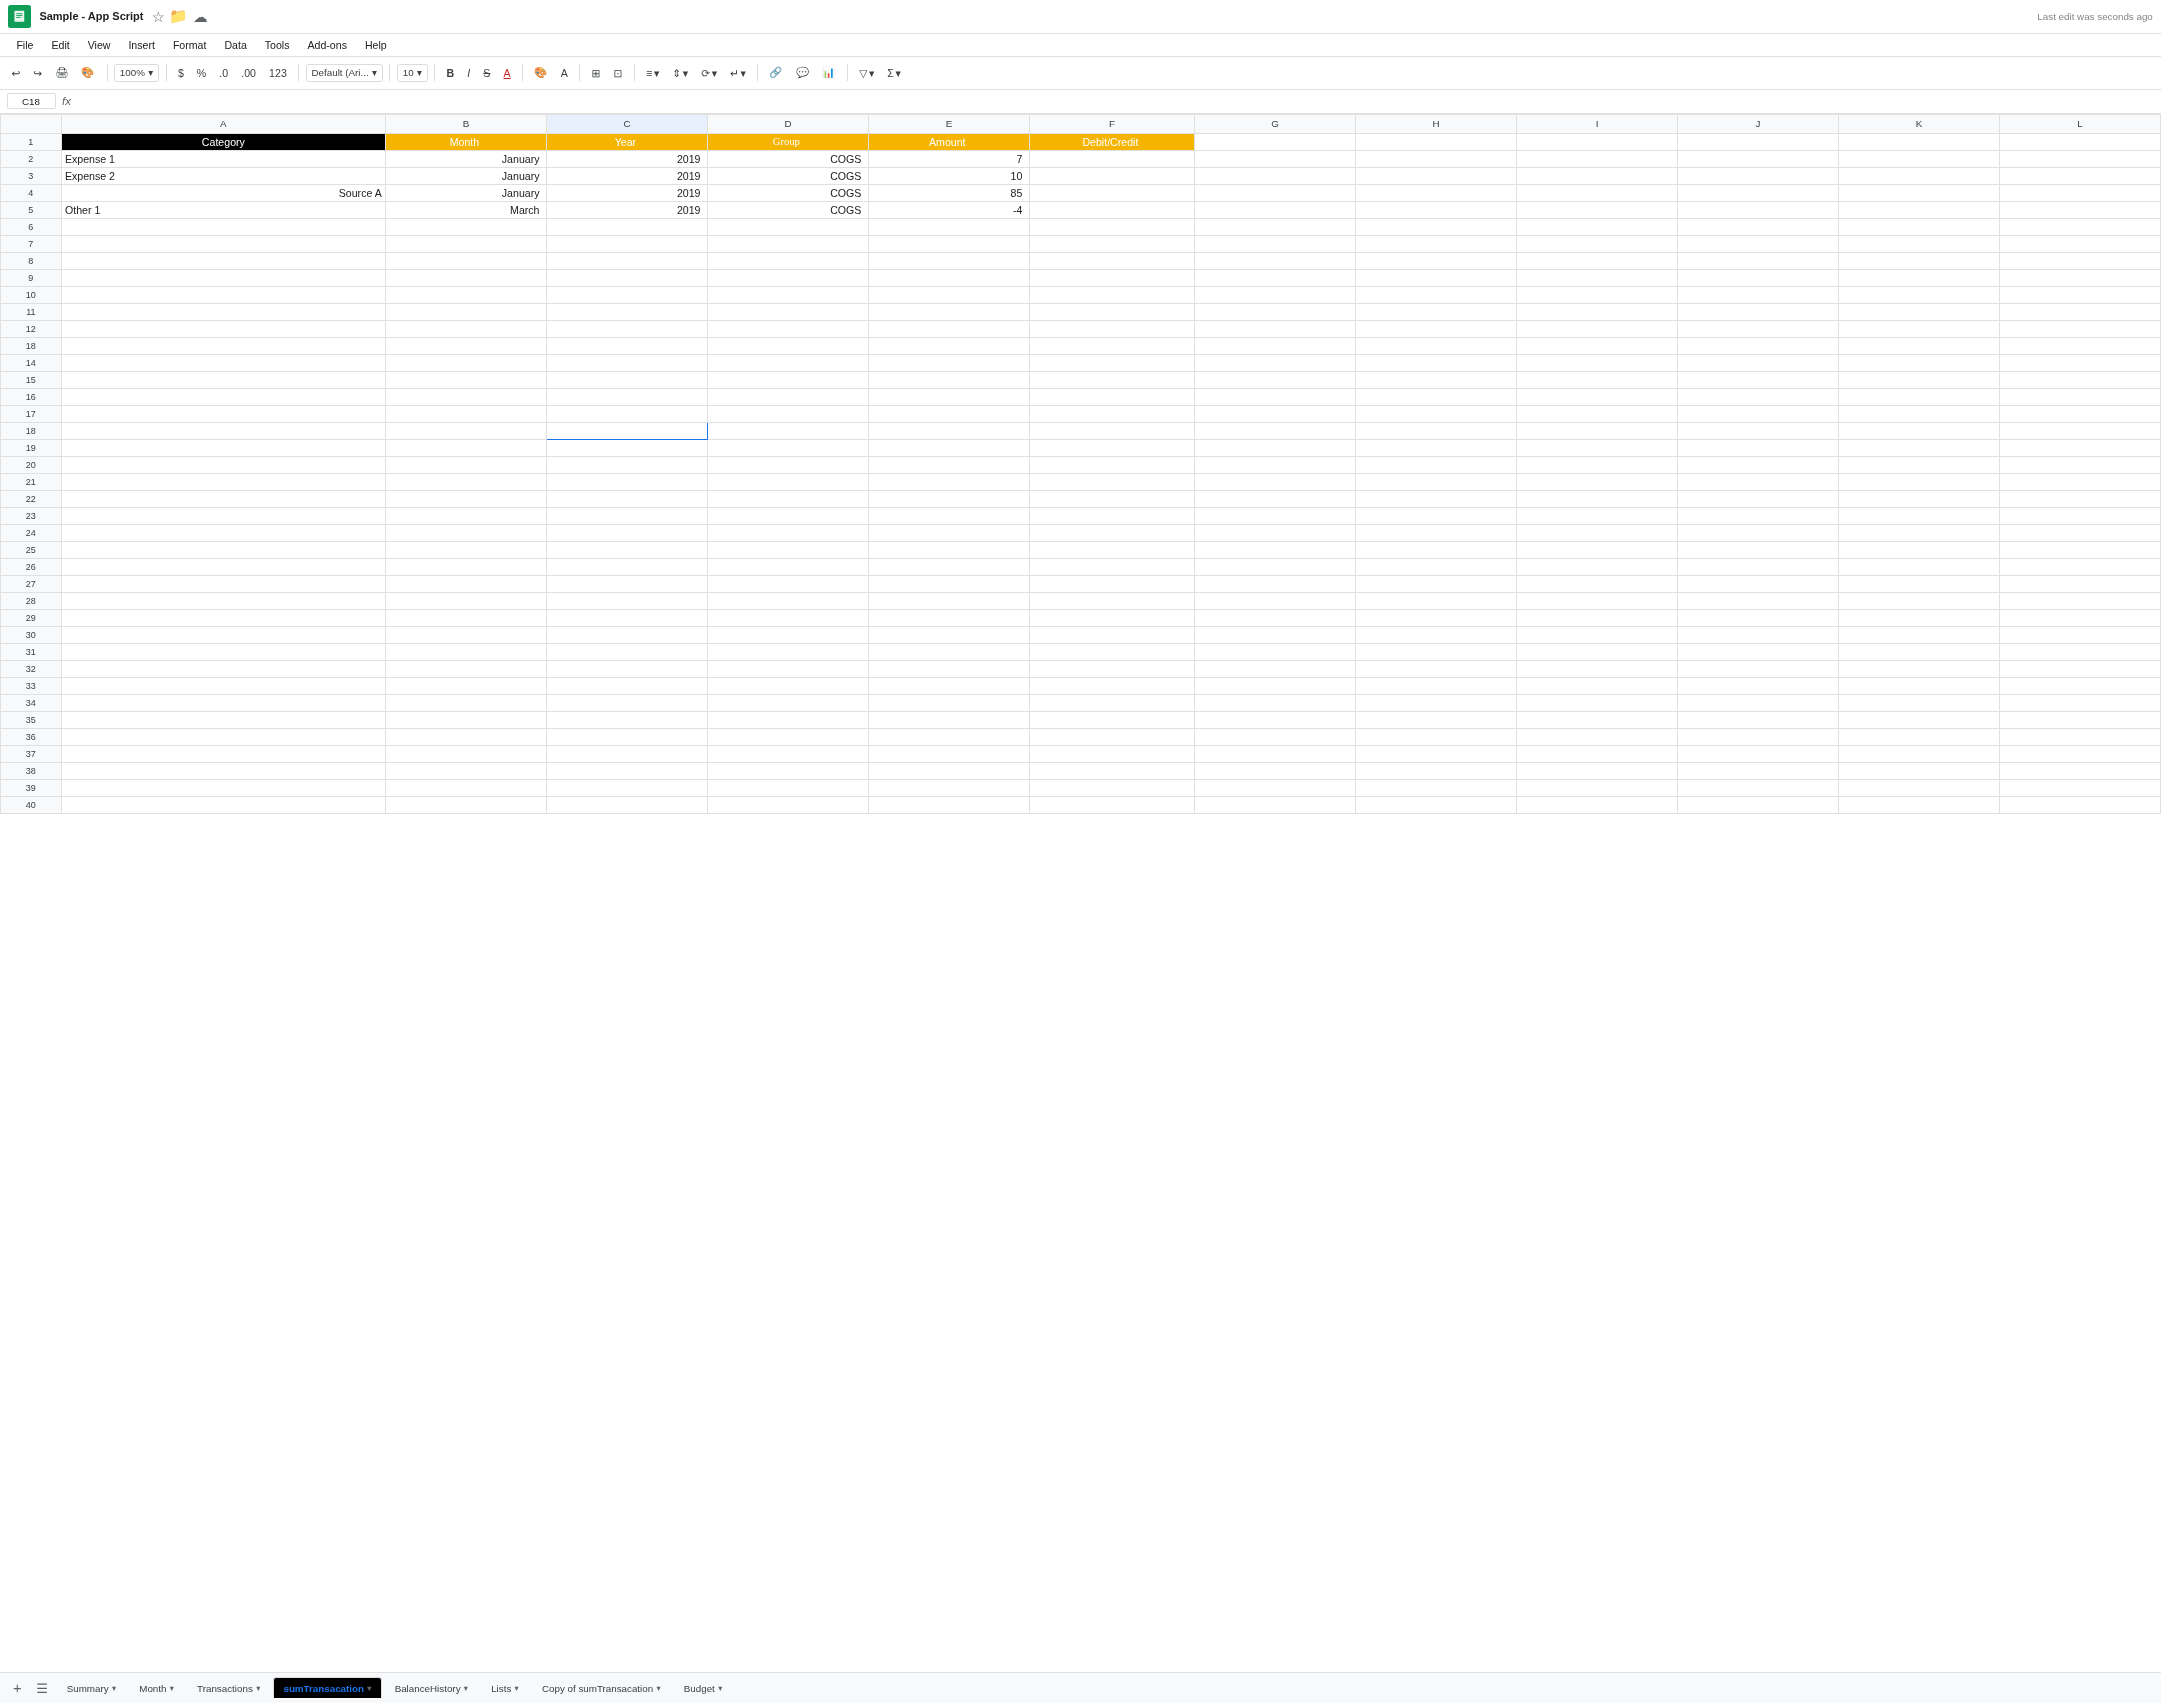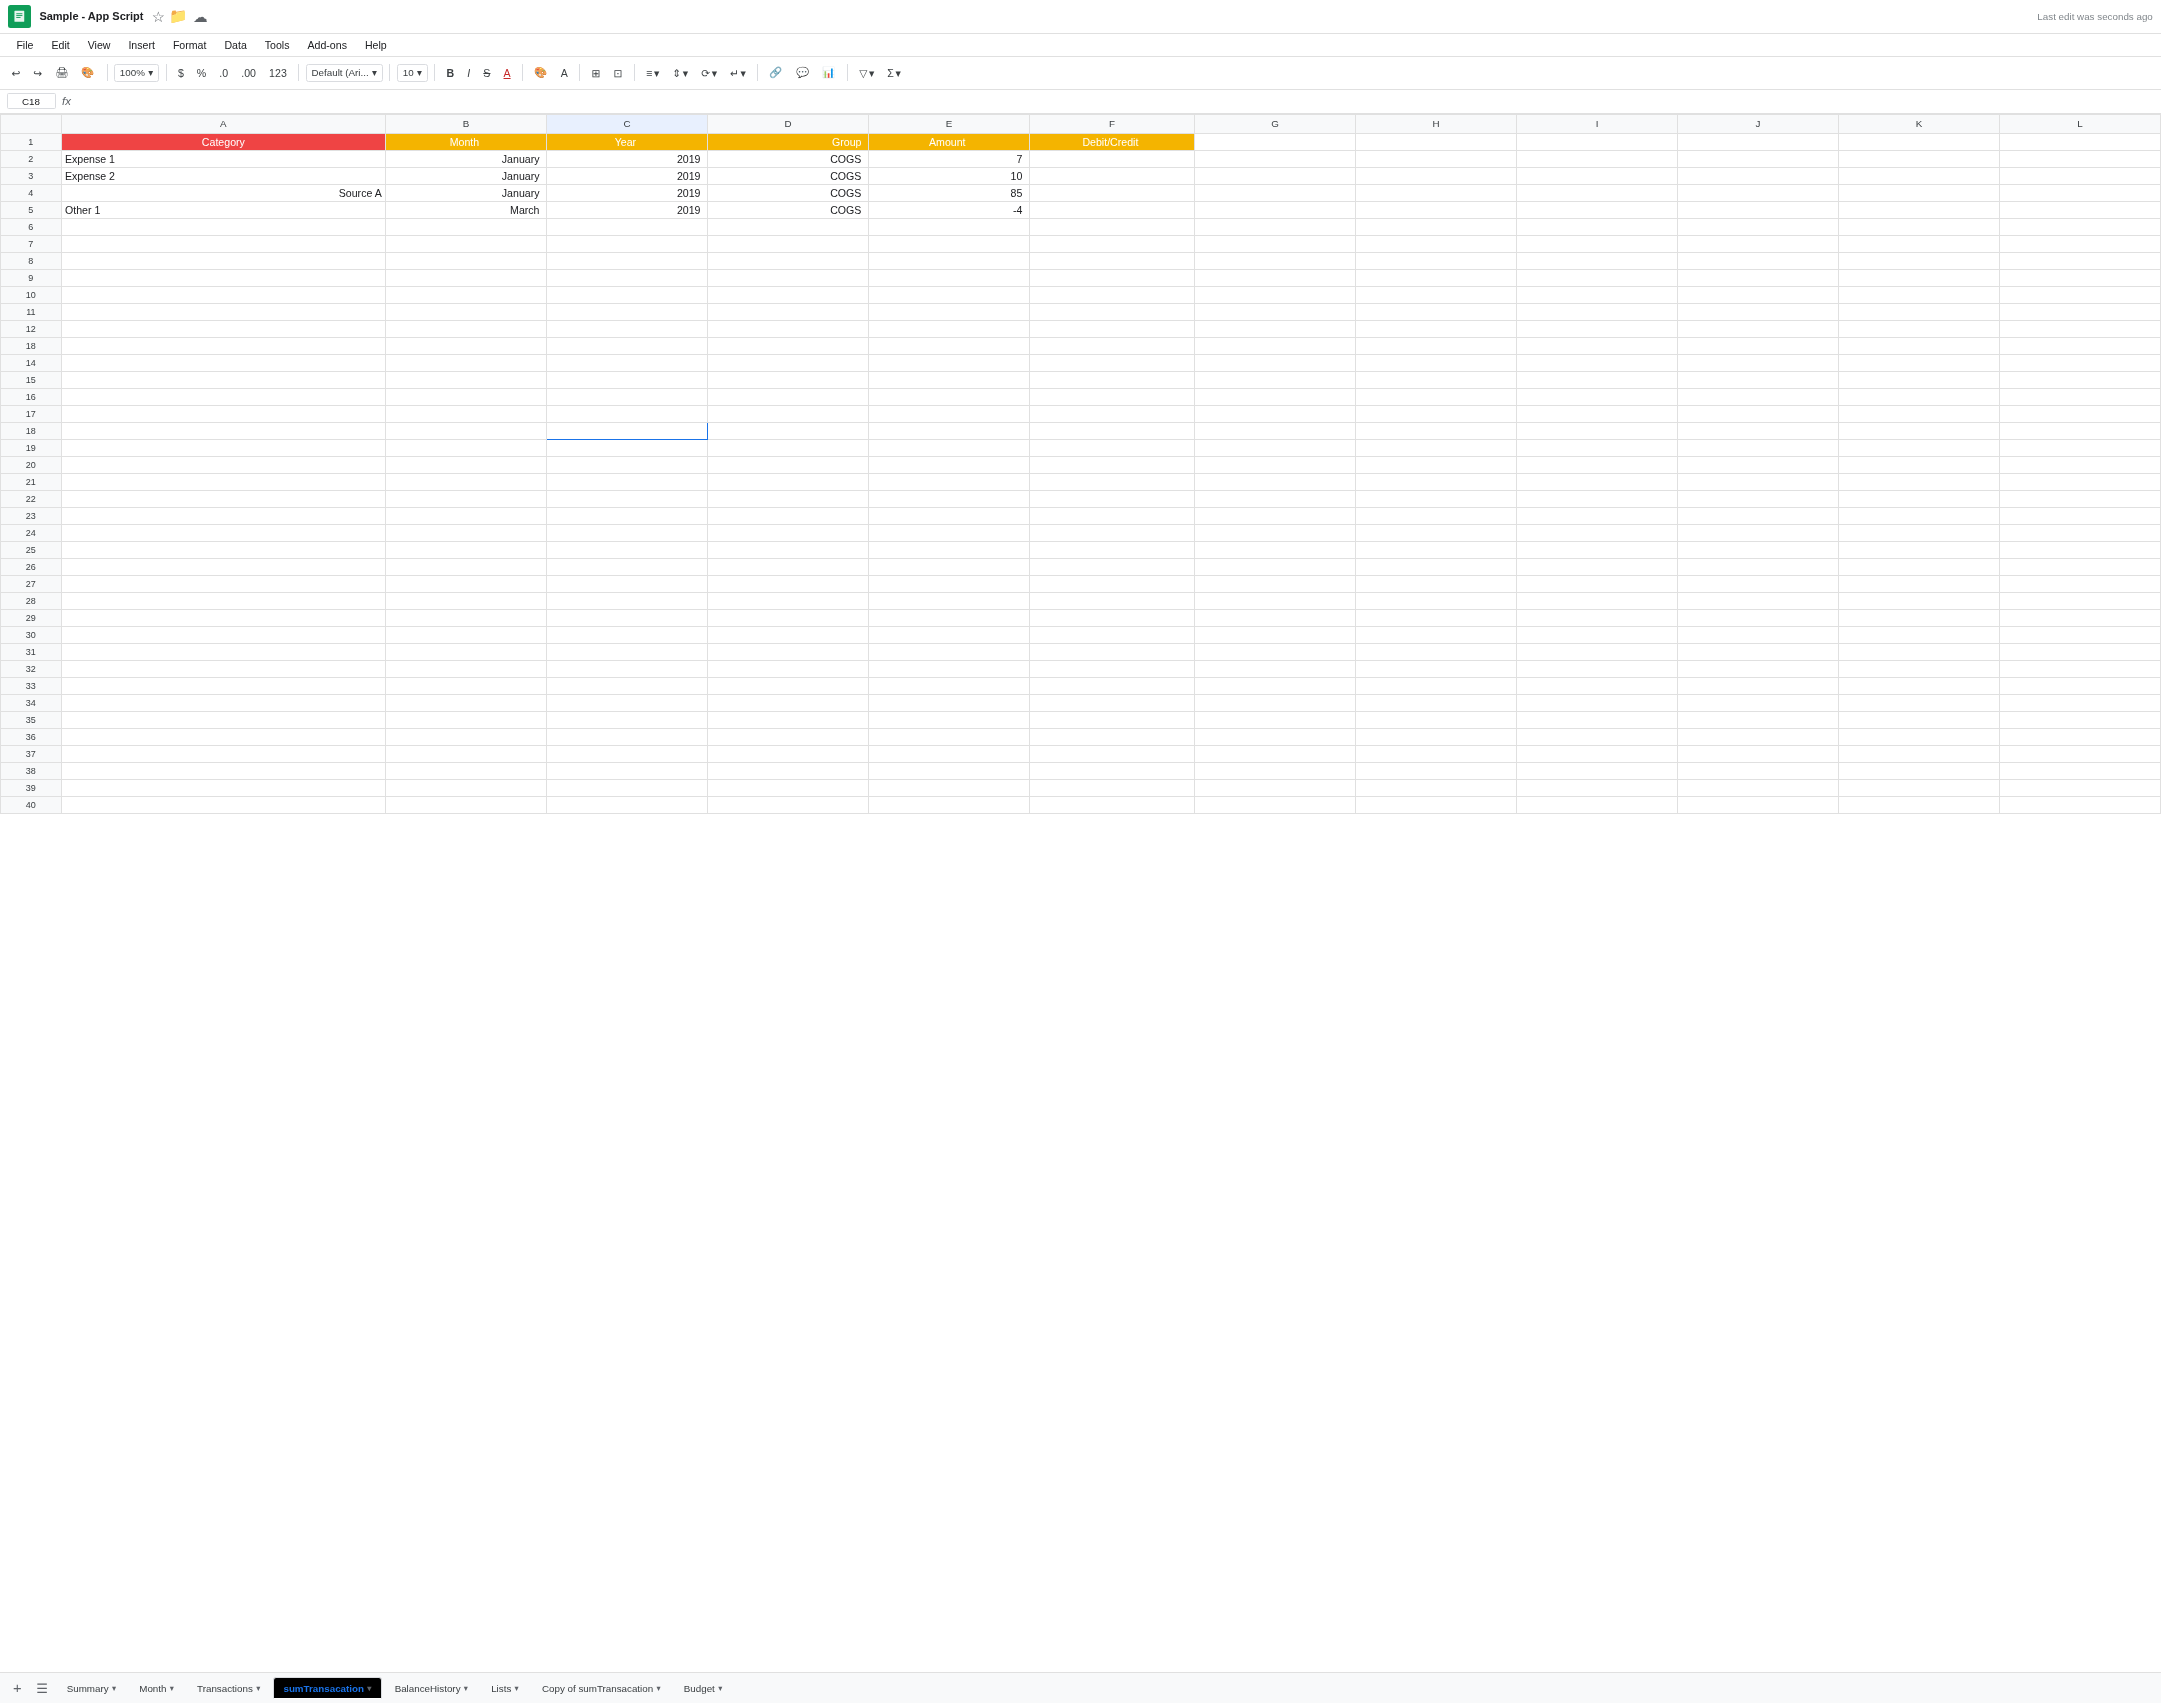--- a/index.html
+++ b/index.html
@@ -43,21 +43,21 @@
     tbody td.row-num { background: #f8f9fa; text-align: center; font-size: 9px; color: #3c4043; padding: 0; min-width: 24.5px; width: 24.5px; }
     tbody td.col-a { min-width: 131px; width: 131px; }
     tbody td.col-b { min-width: 65px; width: 65px; text-align: right; padding-right: 6.5px; }
     tbody td.col-c { min-width: 65px; width: 65px; text-align: right; padding-right: 6.5px; }
     tbody td.col-d { min-width: 65px; width: 65px; text-align: right; padding-right: 6.5px; }
     tbody td.col-e { min-width: 65px; width: 65px; text-align: right; padding-right: 6.5px; }
     tbody td.col-f { min-width: 65px; width: 65px; text-align: right; padding-right: 6.5px; }
     tbody td.col-wide { min-width: 65px; width: 65px; }
     
     
-    .header-cell-blue { background: #ef4444; color: #fff; text-align: center; font-weight: 500; }
+    .header-cell-blue { background: #000000; color: #fff; text-align: center; font-weight: 500; }
     .header-cell-orange { background: #f4b400; color: #fff; text-align: center; font-weight: 500; }
 
     
     #sheet-tabs { display: flex; align-items: center; background: #f8f9fa; border-top: 0.8px solid #e0e0e0; padding: 0 6.5px; height: 31px; overflow-x: auto; gap: 1.6px; }
     .tab-add-btn { display: flex; align-items: center; gap: 3.3px; cursor: pointer; padding: 3.3px 6.5px; color: #5f6368; font-size: 14.7px; }
     .tab-menu-btn { display: flex; align-items: center; cursor: pointer; padding: 3.3px 6.5px; color: #5f6368; font-size: 13px; }
     .sheet-tab { display: flex; align-items: center; padding: 4.9px 9.8px; font-size: 9.8px; cursor: pointer; border-radius: 3.3px 3.3px 0 0; color: #3c4043; border: 0.8px solid transparent; gap: 3.3px; white-space: nowrap; justify-content: center; }
     .sheet-tab.active { background: #000000; border: 0.8px solid #dadce0; border-bottom-color: #fff; color: #1a73e8; font-weight: 700; }
     .sheet-tab .tab-arrow { font-size: 8.2px; color: #5f6368; }
 
@@ -173,21 +173,21 @@
         <th>K</th>
         <th>L</th>
       </tr>
     </thead>
     <tbody id="sheet-body">
     <tr>
           <td class="row-num">1</td>
           <td class="col-a header-cell-blue" style="text-align: center;">Category</td>
           <td class="col-b header-cell-orange" style="text-align: center;">Month</td>
           <td class="col-c header-cell-orange" style="text-align: center;">Year</td>
-          <td class="col-d header-cell-orange" style="text-align: right;">Group</td>
+          <td class="col-d header-cell-orange" style="text-align: center; font-family: Liberation Serif, serif;">Group</td>
           <td class="col-e header-cell-orange" style="text-align: center;">Amount</td>
           <td class="col-f header-cell-orange" style="text-align: center;">Debit/Credit</td>
           <td class="col-wide"></td>
           <td class="col-wide"></td>
           <td class="col-wide"></td>
           <td class="col-wide"></td>
           <td class="col-wide"></td>
           <td class="col-wide"></td>
         </tr>
         <tr>

